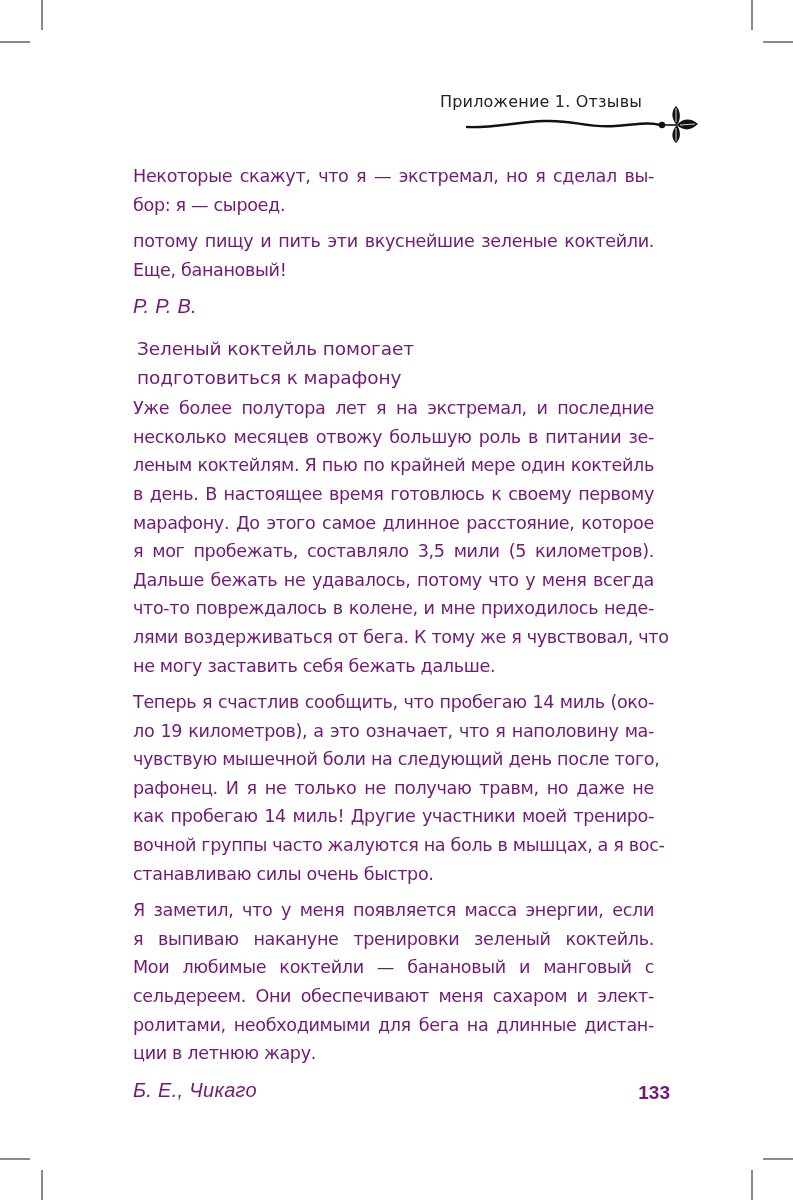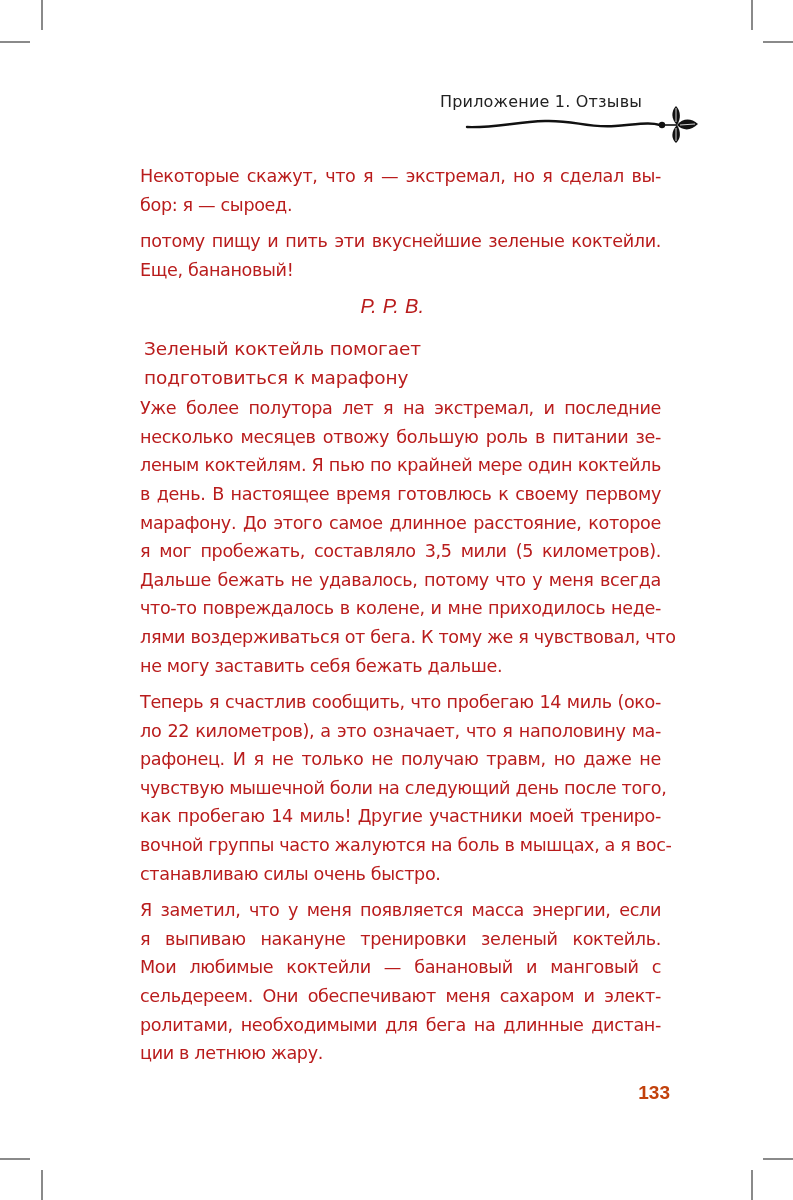--- a/index.html
+++ b/index.html
@@ -5,30 +5,30 @@
     html, body { margin: 0; padding: 0; background: #ffffff; }
     body { width: 793px; height: 1200px; position: relative; overflow: hidden; color: #1a1a1a; }
     .crop { position: absolute; background: #8a8a8a; }
     .crop.v { width: 2px; height: 30px; }
     .crop.h { height: 2px; width: 30px; }
 
     .running-head { position: absolute; left: 440px; top: 92px; width: 230px; text-align: left;
       font-family: "DejaVu Sans", sans-serif; font-size: 16px; color: #222; letter-spacing: 0.2px; }
     .ornament { position: absolute; left: 465px; top: 104px; width: 235px; height: 40px; }
 
-    .content { position: absolute; left: 140px; top: 162px; width: 521px;
-      font-family: "DejaVu Sans", sans-serif; font-size: 17.6px; line-height: 28.6px; color: #b91c1c;
+    .content { position: absolute; left: 133px; top: 162px; width: 521px;
+      font-family: "DejaVu Sans", sans-serif; font-size: 17.6px; line-height: 28.6px; color: #701a75;
       letter-spacing: -0.35px; }
     .para { margin: 0 0 8px 0; text-align: justify; hyphens: manual; }
     .line { display: block; text-align: justify; text-align-last: justify; white-space: nowrap; }
     .line.last { text-align-last: left; }
-    .signature { text-align: center; font-style: italic; margin: 2px 16px 12px 0; font-family: "Liberation Sans", sans-serif; font-size: 20px; letter-spacing: 0.3px; }
+    .signature { text-align: left; font-style: italic; margin: 2px 16px 12px 0; font-family: "Liberation Sans", sans-serif; font-size: 20px; letter-spacing: 0.3px; }
     .heading { font-weight: normal; font-size: 18.5px; line-height: 28.6px; margin: 14px 0 2px 4px; letter-spacing: -0.1px; }
     .page-number { position: absolute; left: 600px; top: 1082px; width: 70px; text-align: right;
-      font-family: "Liberation Sans", sans-serif; font-weight: bold; font-size: 19px; color: #c2410c; }
+      font-family: "Liberation Sans", sans-serif; font-weight: bold; font-size: 19px; color: #701a75; }
   </style>
 </head>
 <body>
 
 <div class="crop v" style="left:41px; top:0;"></div>
 <div class="crop h" style="left:0; top:41px;"></div>
 <div class="crop v" style="left:751px; top:0;"></div>
 <div class="crop h" style="left:763px; top:41px;"></div>
 <div class="crop h" style="left:0; top:1158px;"></div>
 <div class="crop v" style="left:41px; top:1170px;"></div>
@@ -73,31 +73,32 @@
         <span class="line">в день. В настоящее время готовлюсь к своему первому</span>
         <span class="line">марафону. До этого самое длинное расстояние, которое</span>
         <span class="line">я мог пробежать, составляло 3,5 мили (5 километров).</span>
         <span class="line">Дальше бежать не удавалось, потому что у меня всегда</span>
         <span class="line">что-то повреждалось в колене, и мне приходилось неде-</span>
         <span class="line">лями воздерживаться от бега. К тому же я чувствовал, что</span>
         <span class="line last">не могу заставить себя бежать дальше.</span>
       </div>
       <div class="para">
         <span class="line">Теперь я счастлив сообщить, что пробегаю 14 миль (око-</span>
-        <span class="line">ло 22 километров), а это означает, что я наполовину ма-</span>
+        <span class="line">ло 19 километров), а это означает, что я наполовину ма-</span>
+        <span class="line">чувствую мышечной боли на следующий день после того,</span>
         <span class="line">рафонец. И я не только не получаю травм, но даже не</span>
-        <span class="line">чувствую мышечной боли на следующий день после того,</span>
         <span class="line">как пробегаю 14 миль! Другие участники моей трениро-</span>
         <span class="line">вочной группы часто жалуются на боль в мышцах, а я вос-</span>
         <span class="line last">станавливаю силы очень быстро.</span>
       </div>
       <div class="para">
         <span class="line">Я заметил, что у меня появляется масса энергии, если</span>
         <span class="line">я выпиваю накануне тренировки зеленый коктейль.</span>
         <span class="line">Мои любимые коктейли — банановый и манговый с</span>
         <span class="line">сельдереем. Они обеспечивают меня сахаром и элект-</span>
         <span class="line">ролитами, необходимыми для бега на длинные дистан-</span>
         <span class="line last">ции в летнюю жару.</span>
       </div>
     </div>
+  <div class="signature" style="margin-top:4px;">Б. Е., Чикаго</div>
 </div>
 
 <div class="page-number">133</div>
 
 </body></html>

